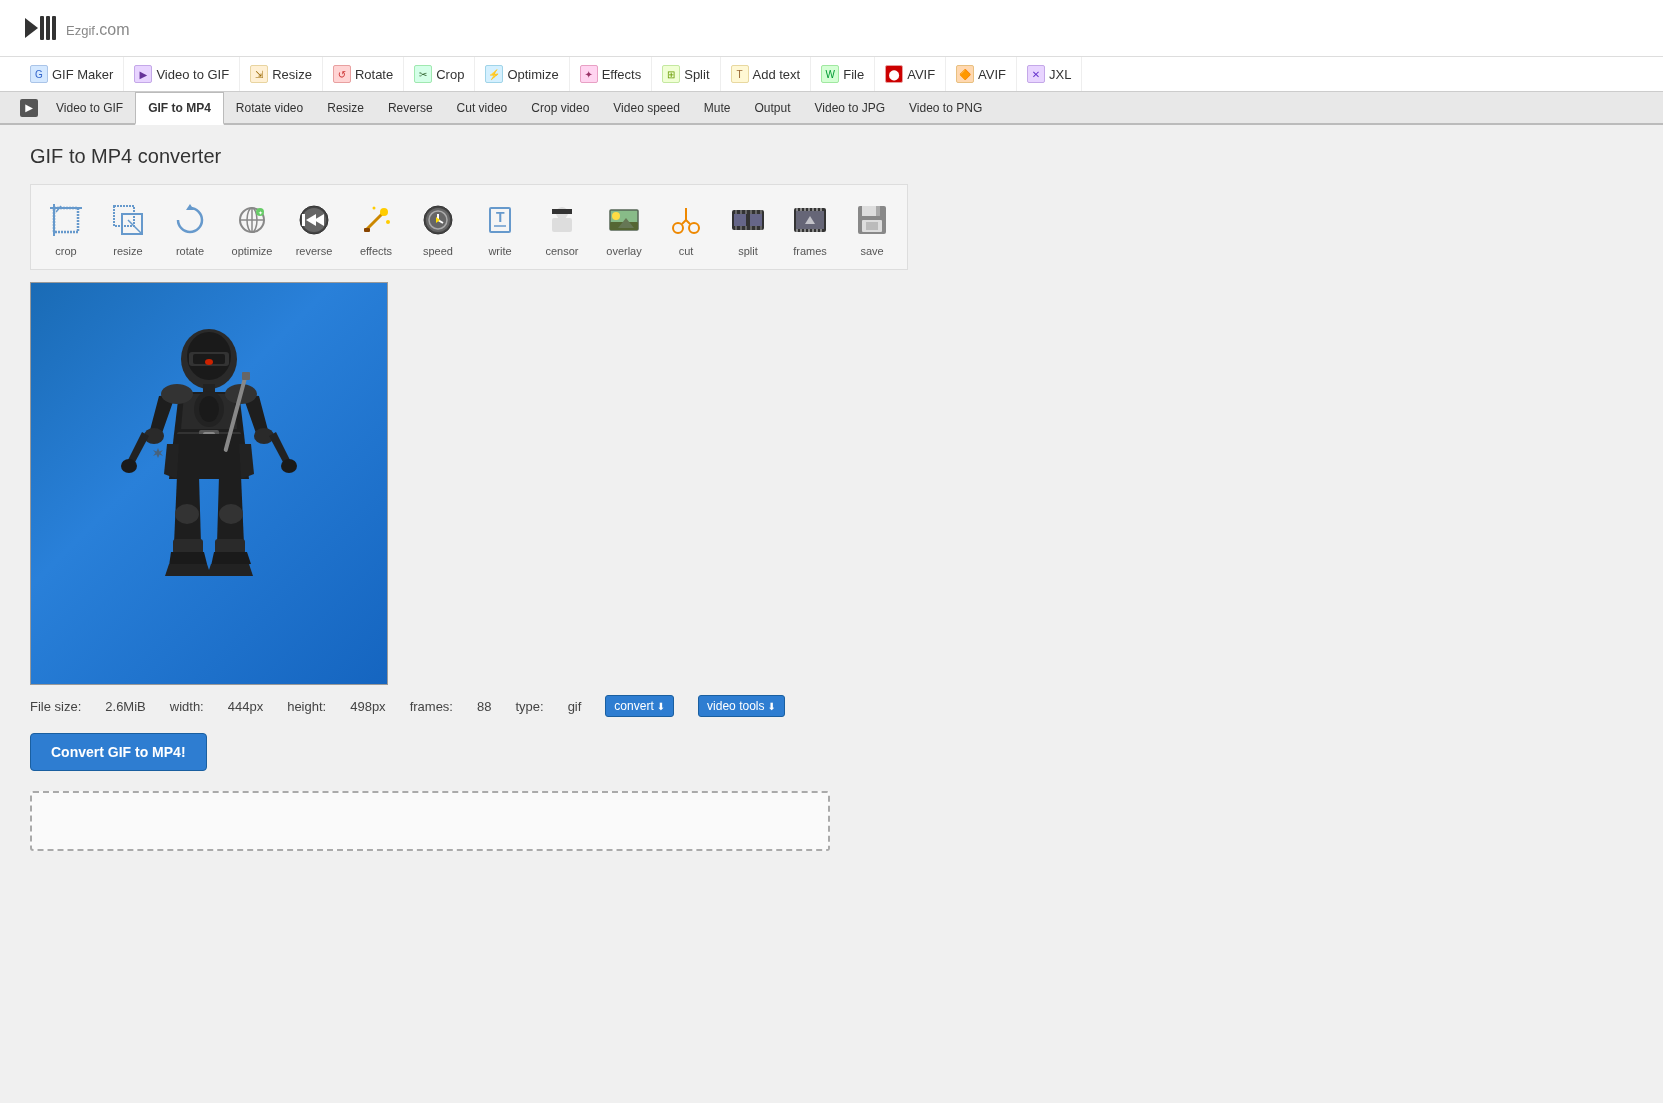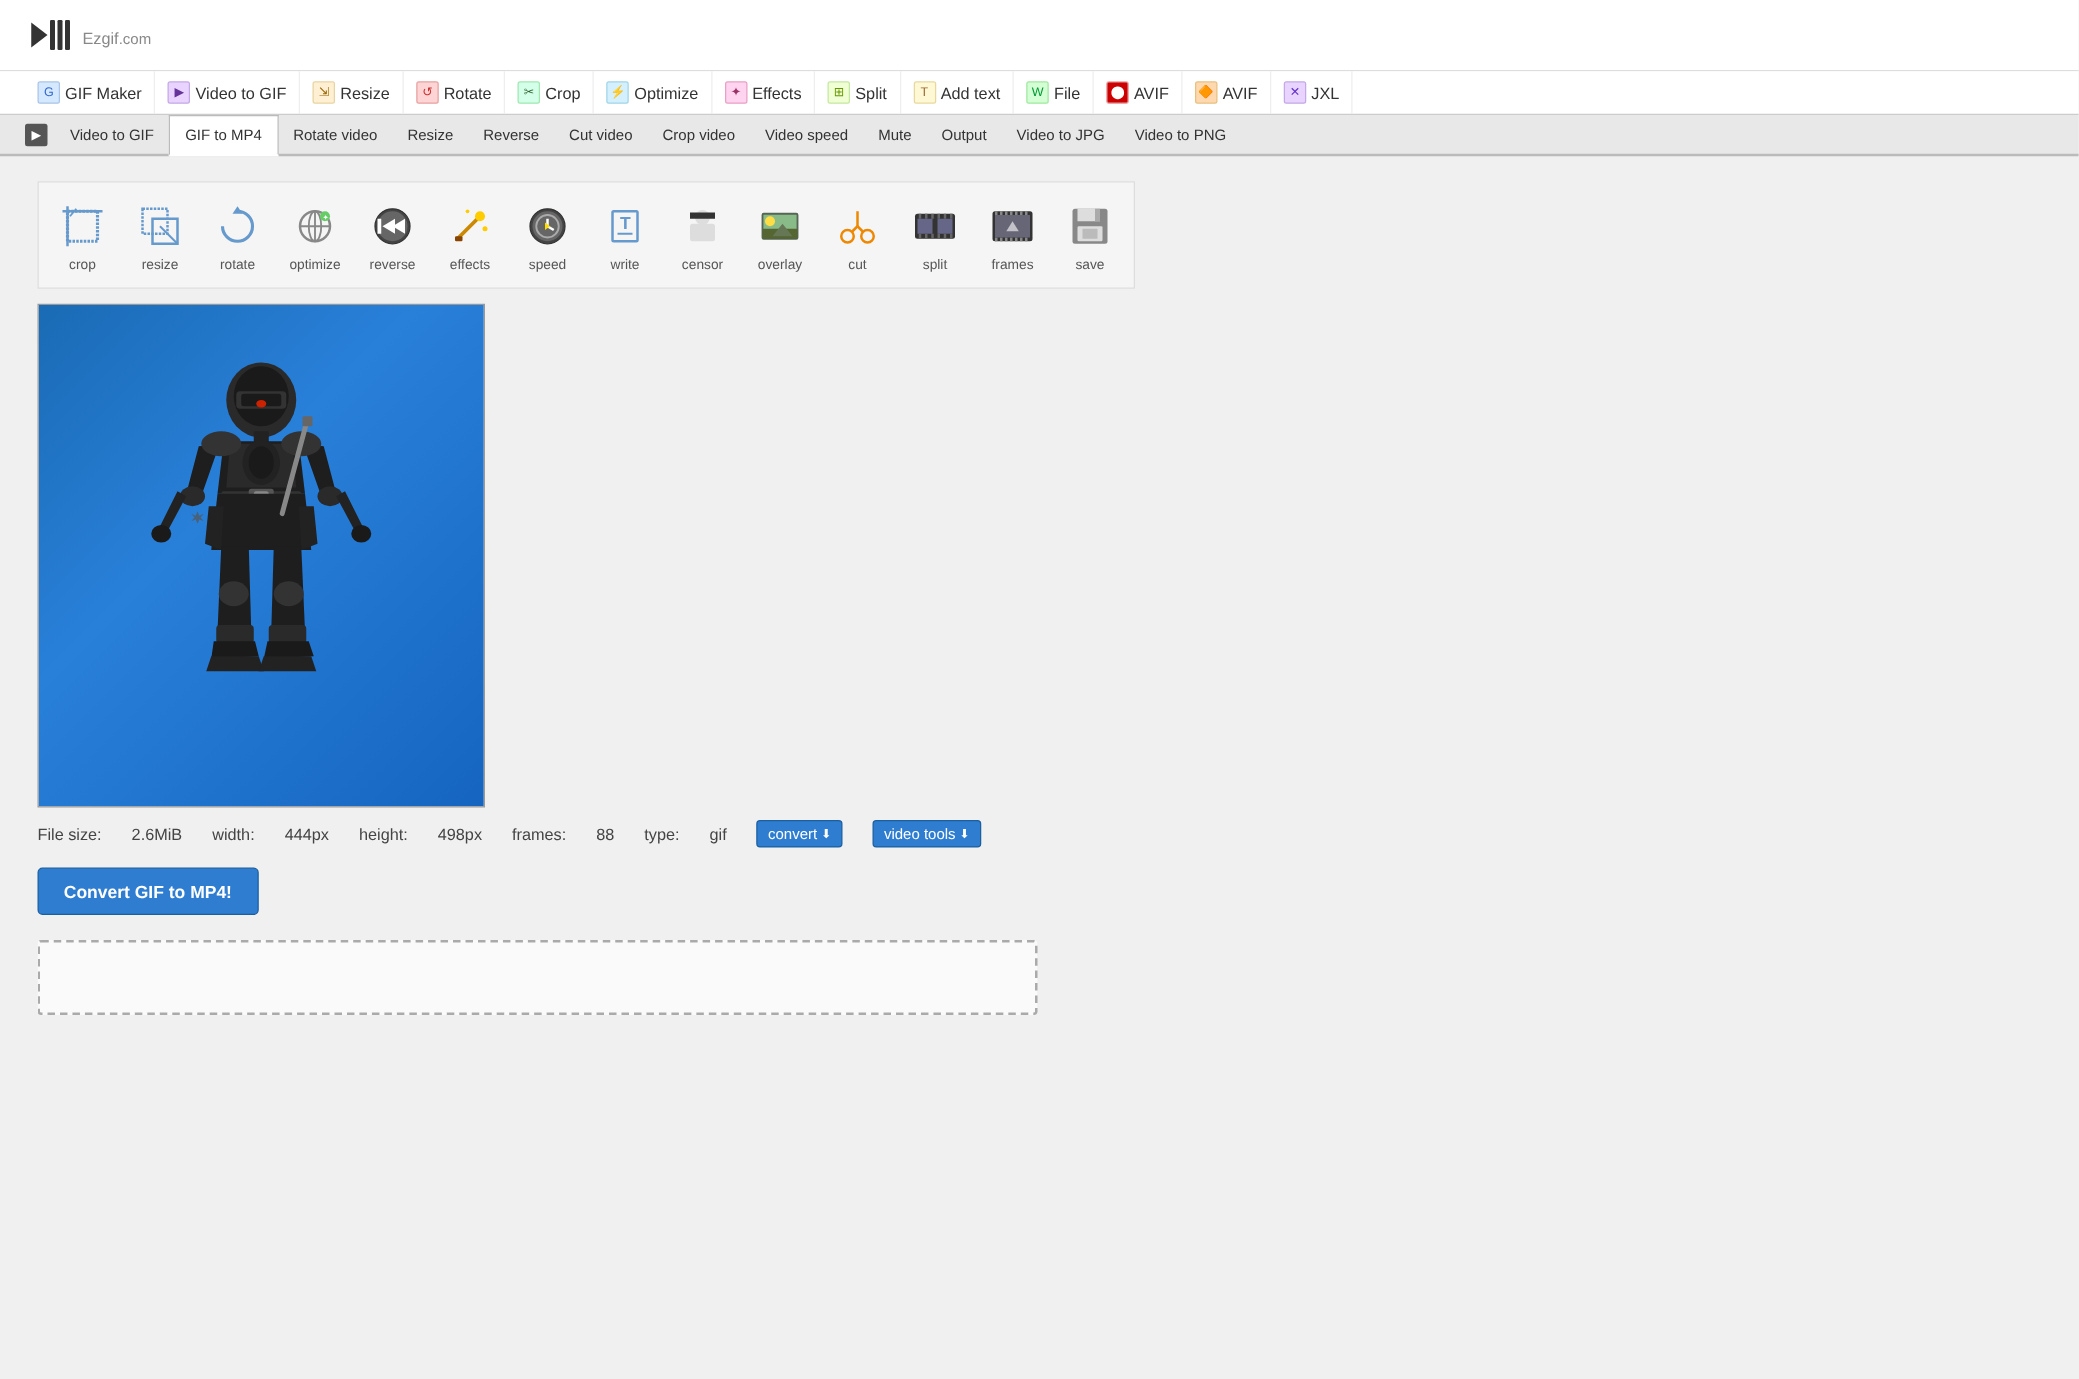--- a/index.html
+++ b/index.html
@@ -95,21 +95,21 @@
       font-size: 12px;
       white-space: nowrap;
     }
     .sub-nav a.active {
       background: #fff;
       border-top: 1px solid #bbb;
       border-left: 1px solid #bbb;
       border-right: 1px solid #bbb;
       border-bottom: 2px solid #fff;
       margin-bottom: -2px;
-      font-weight: normal;
+      font-weight: bold;
     }
     
     .main-content {
       padding: 20px 30px;
       max-width: 1200px;
     }
     .page-title {
       font-size: 20px;
       font-weight: normal;
       color: #333;
@@ -244,21 +244,21 @@
 
 <div class="header">
   <a class="logo" href="#">
     <svg class="logo-icon" viewBox="0 0 40 40">
       <polygon points="5,10 18,20 5,30" fill="#333"></polygon>
       <rect x="20" y="8" width="4" height="24" fill="#333" rx="1"></rect>
       <rect x="26" y="8" width="4" height="24" fill="#333" rx="1"></rect>
       <rect x="32" y="8" width="4" height="24" fill="#333" rx="1"></rect>
     </svg>
     <span class="logo-text">
-      <span>Ezgif</span><span style="font-size:12px;font-weight:normal;color:#888;">.com</span>
+      <span>Ezgif</span><span style="font-size:16px;font-weight:normal;color:#888;">.com</span>
     </span>
   </a>
 </div>
 
 <nav class="main-nav">
   <a href="#">
     <span class="nav-icon nav-gif" style="font-size:10px;display:inline-flex;align-items:center;justify-content:center;width:18px;height:18px;border-radius:2px;">G</span>
     <span>GIF Maker</span>
   </a>
   <a href="#">
@@ -345,20 +345,21 @@
     </a>
   <a href="#">
       <span>Video to JPG</span>
     </a>
   <a href="#">
       <span>Video to PNG</span>
     </a>
 </nav>
 
 <div class="main-content">
+  <h1 class="page-title">GIF to MP4 converter</h1>
 
   
   <div class="tool-icons-row">
 
     <a class="tool-icon-item" href="#">
       <div class="tool-icon-img">
         <svg width="40" height="40" viewBox="0 0 40 40">
           <rect x="8" y="8" width="24" height="24" fill="none" stroke="#6699cc" stroke-width="2.5" stroke-dasharray="2,1"></rect>
           <line x1="8" y1="4" x2="8" y2="36" stroke="#6699cc" stroke-width="2"></line>
           <line x1="4" y1="8" x2="36" y2="8" stroke="#6699cc" stroke-width="2"></line>

